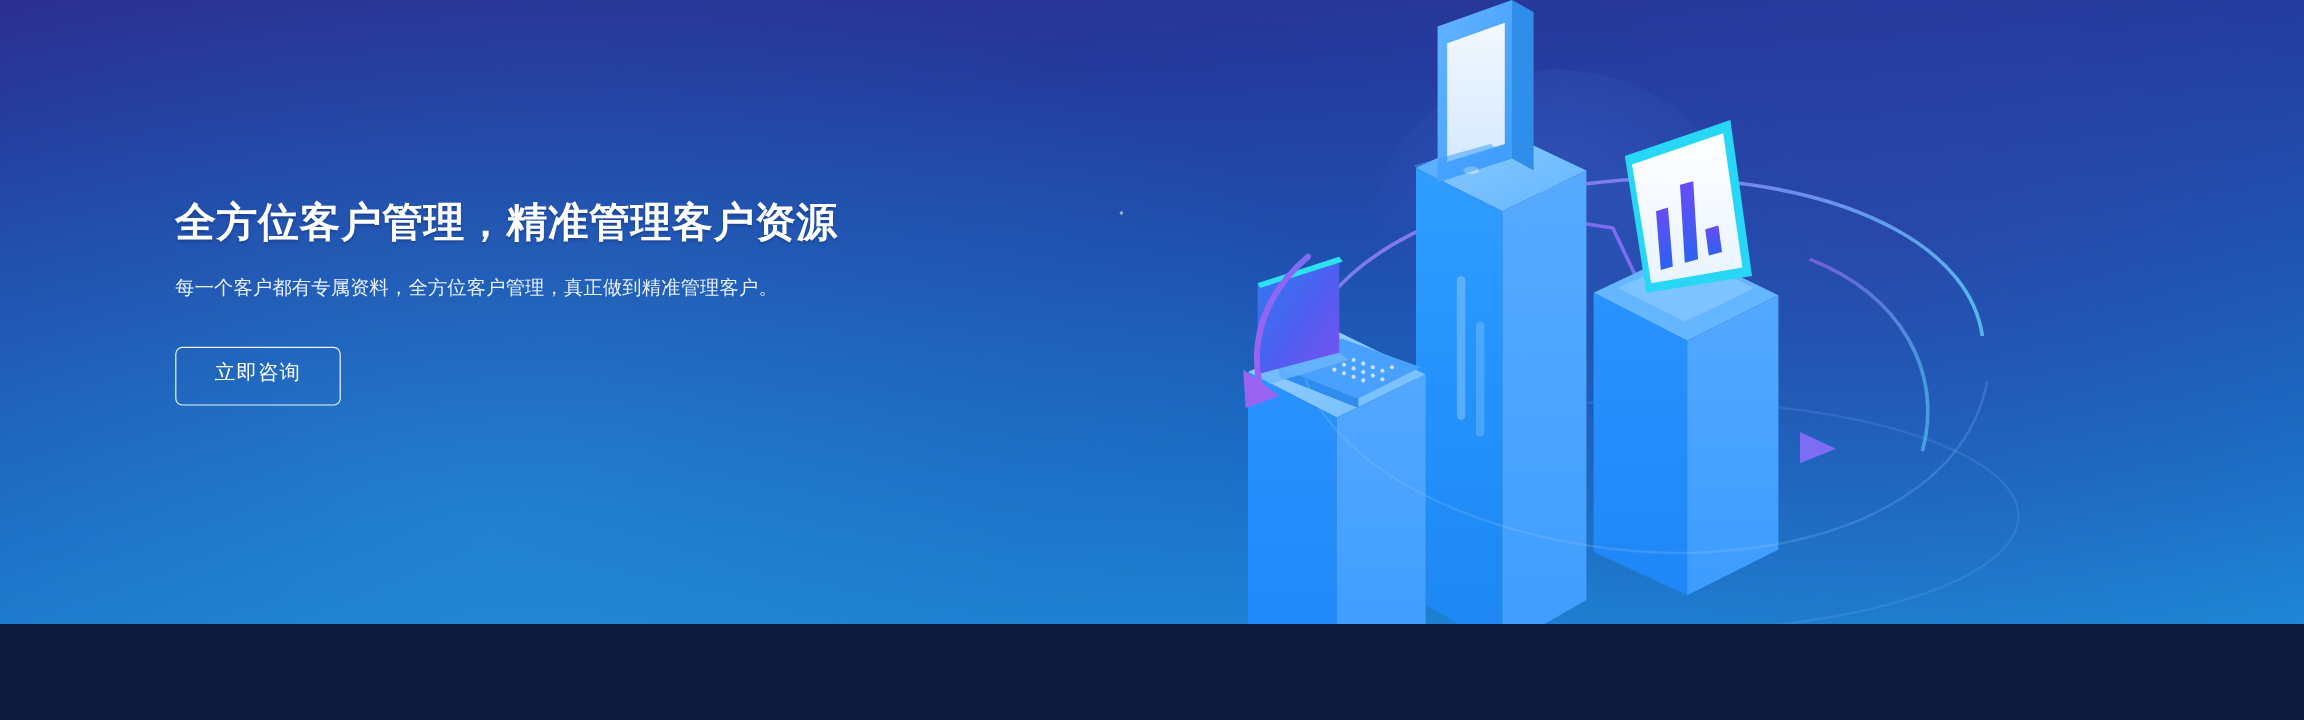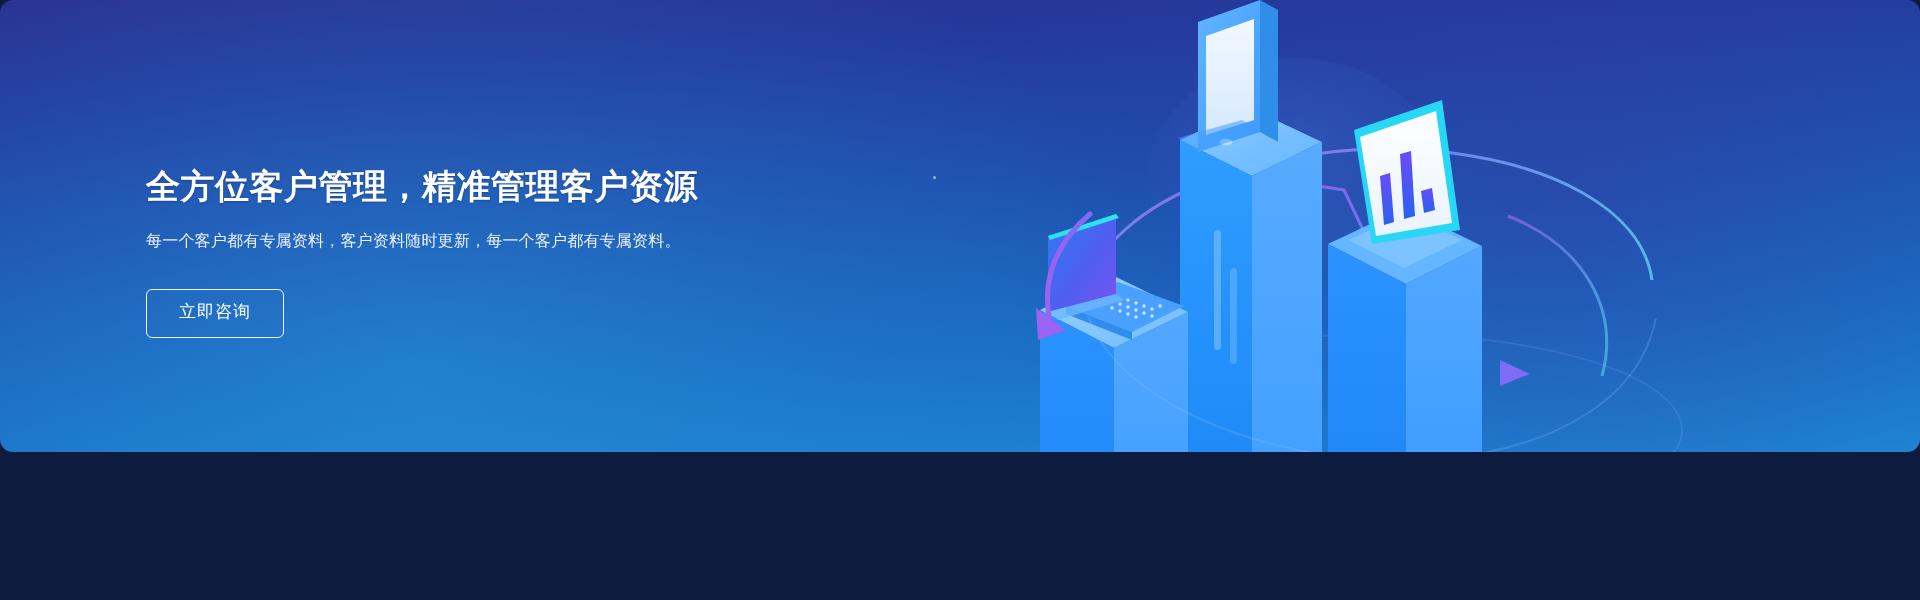--- a/index.html
+++ b/index.html
@@ -3,25 +3,24 @@
 <meta charset="utf-8">
 <style>
   html, body {
     margin: 0;
     padding: 0;
     background: #0d1b3e;
   }
   .banner {
     position: relative;
     width: 1920px;
-    height: 452px;
+    height: 520px;
     overflow: hidden;
     font-family: "Liberation Sans", "DejaVu Sans", sans-serif;
     background: linear-gradient(176deg, #2b2f91 0%, #243a9c 18%, #1f4fae 42%, #1a6cc4 70%, #1e8ad8 100%);
-    border-radius: 13px;
   }
   
   .bg-glow-left {
     position: absolute;
     left: -340px;
     bottom: -420px;
     width: 1500px;
     height: 1000px;
     background: radial-gradient(ellipse at 50% 50%, rgba(46,160,226,0.40) 0%, rgba(40,140,215,0.18) 42%, rgba(30,110,200,0.0) 72%);
     pointer-events: none;
@@ -109,21 +108,21 @@
 
 <div class="banner">
 
   <div class="bg-glow-right"></div>
   <div class="bg-glow-left"></div>
   <div class="bg-cloud"></div>
   <div class="bg-dot"></div>
 
   <div class="copy">
     <h1 class="headline">全方位客户管理，精准管理客户资源</h1>
-    <p class="subhead">每一个客户都有专属资料，客户资料随时更新，每一个客户都有专属资料。</p>
+    <p class="subhead">每一个客户都有专属资料，全方位客户管理，真正做到精准管理客户。</p>
     <button class="cta">立即咨询</button>
   </div>
 
   <div class="art">
     <svg viewBox="0 0 760 600" xmlns="http://www.w3.org/2000/svg">
       <defs>
         <linearGradient id="pedTopL" x1="0" y1="0" x2="1" y2="1">
           <stop offset="0%" stop-color="#9ed2ff"></stop>
           <stop offset="100%" stop-color="#6fbcff"></stop>
         </linearGradient>

